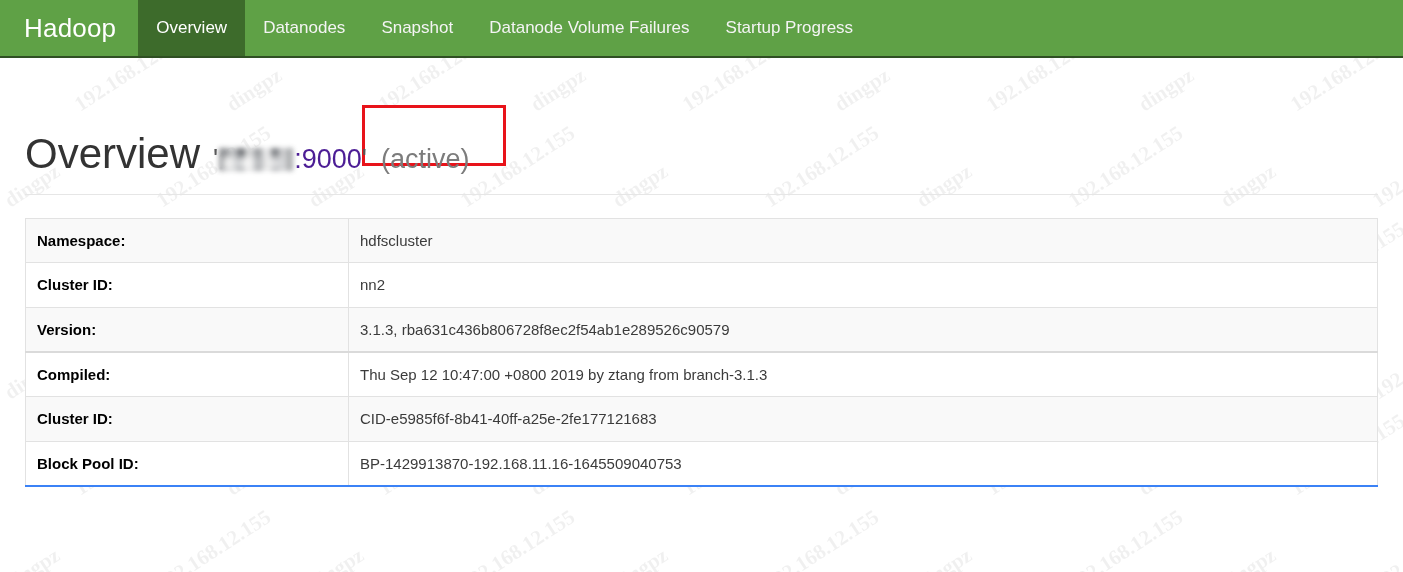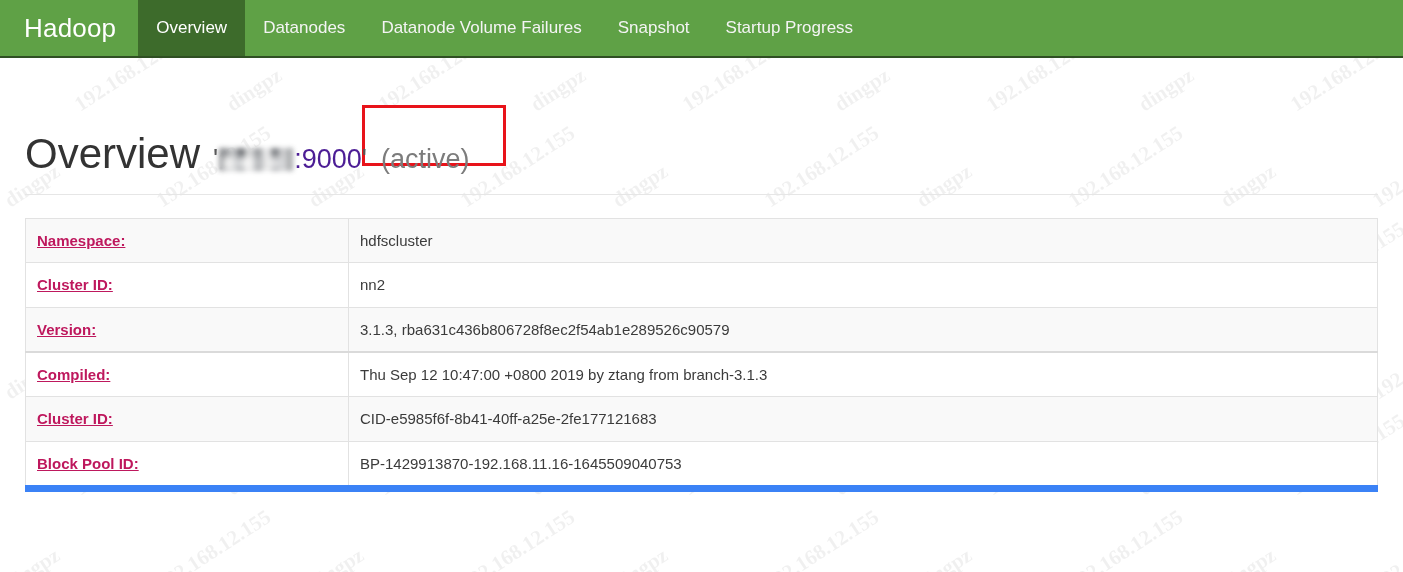--- a/index.html
+++ b/index.html
@@ -185,33 +185,32 @@
   }
   #overview-table td {
     padding: 11px 12px 11px 11px;
     border-top: 1px solid #e2e2e2;
     border-left: 1px solid #e2e2e2;
     border-right: 1px solid #e2e2e2;
     vertical-align: middle;
     line-height: 1.42;
   }
   #overview-table tr:last-child td {
-    border-bottom: 7px solid #3b82f6;
+    border-bottom: 2px solid #3b82f6;
   }
   #overview-table tr:nth-child(odd) td {
     background: #f9f9f9;
   }
   #overview-table tr:nth-child(even) td {
     background: #ffffff;
   }
   #overview-table td.key {
     width: 299px;
     font-weight: bold;
-    color: #be185d;
-    text-decoration: underline;
+    color: #000000;
   }
   #overview-table td.val {
     color: #3b3b3b;
   }
   
   #overview-table tr.section-break td {
     border-top: 2px solid #dadada;
   }
 </style>
 </head>
@@ -220,24 +219,24 @@
 <div id="navbar">
   <a class="brand" href="#">Hadoop</a>
   <ul class="navlinks">
     <li class="active">
       <a href="#">Overview</a>
     </li>
     <li>
       <a href="#">Datanodes</a>
     </li>
     <li>
+      <a href="#">Snapshot</a>
+    </li>
+    <li>
       <a href="#">Datanode Volume Failures</a>
-    </li>
-    <li>
-      <a href="#">Snapshot</a>
     </li>
     <li>
       <a href="#">Startup Progress</a>
     </li>
   </ul>
 </div>
 
 <div id="watermark">
     <span class="wm" style="left: 0px; top: 0px; color: rgb(0, 0, 0); opacity: 0.055; transform: rotate(-33deg);">dingpz</span>
     <span class="wm" style="left: 152px; top: 0px; color: rgb(0, 0, 0); opacity: 0.055; transform: rotate(-33deg);">192.168.12.155</span>

